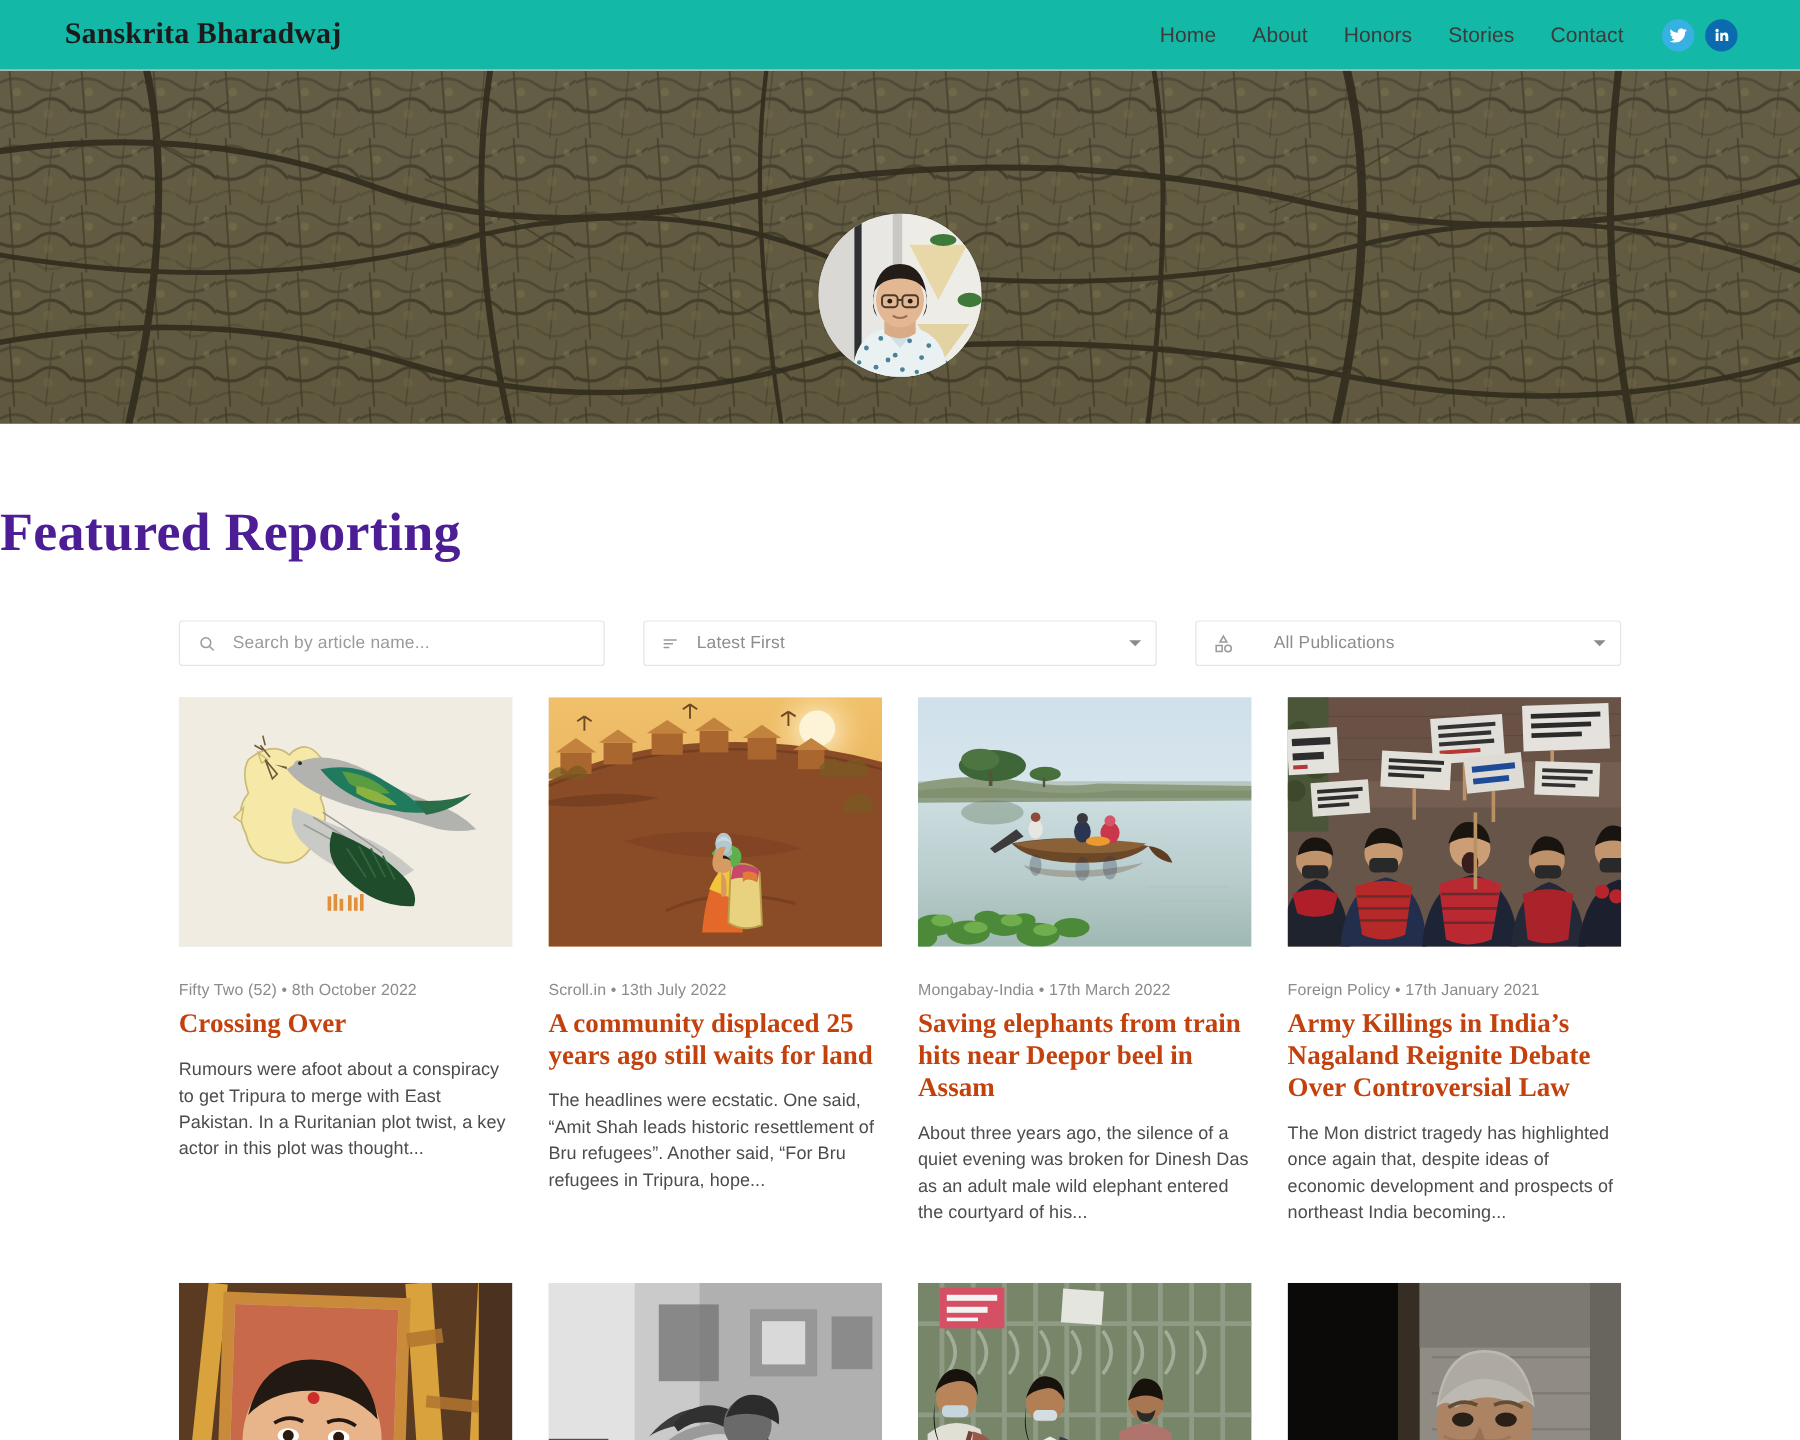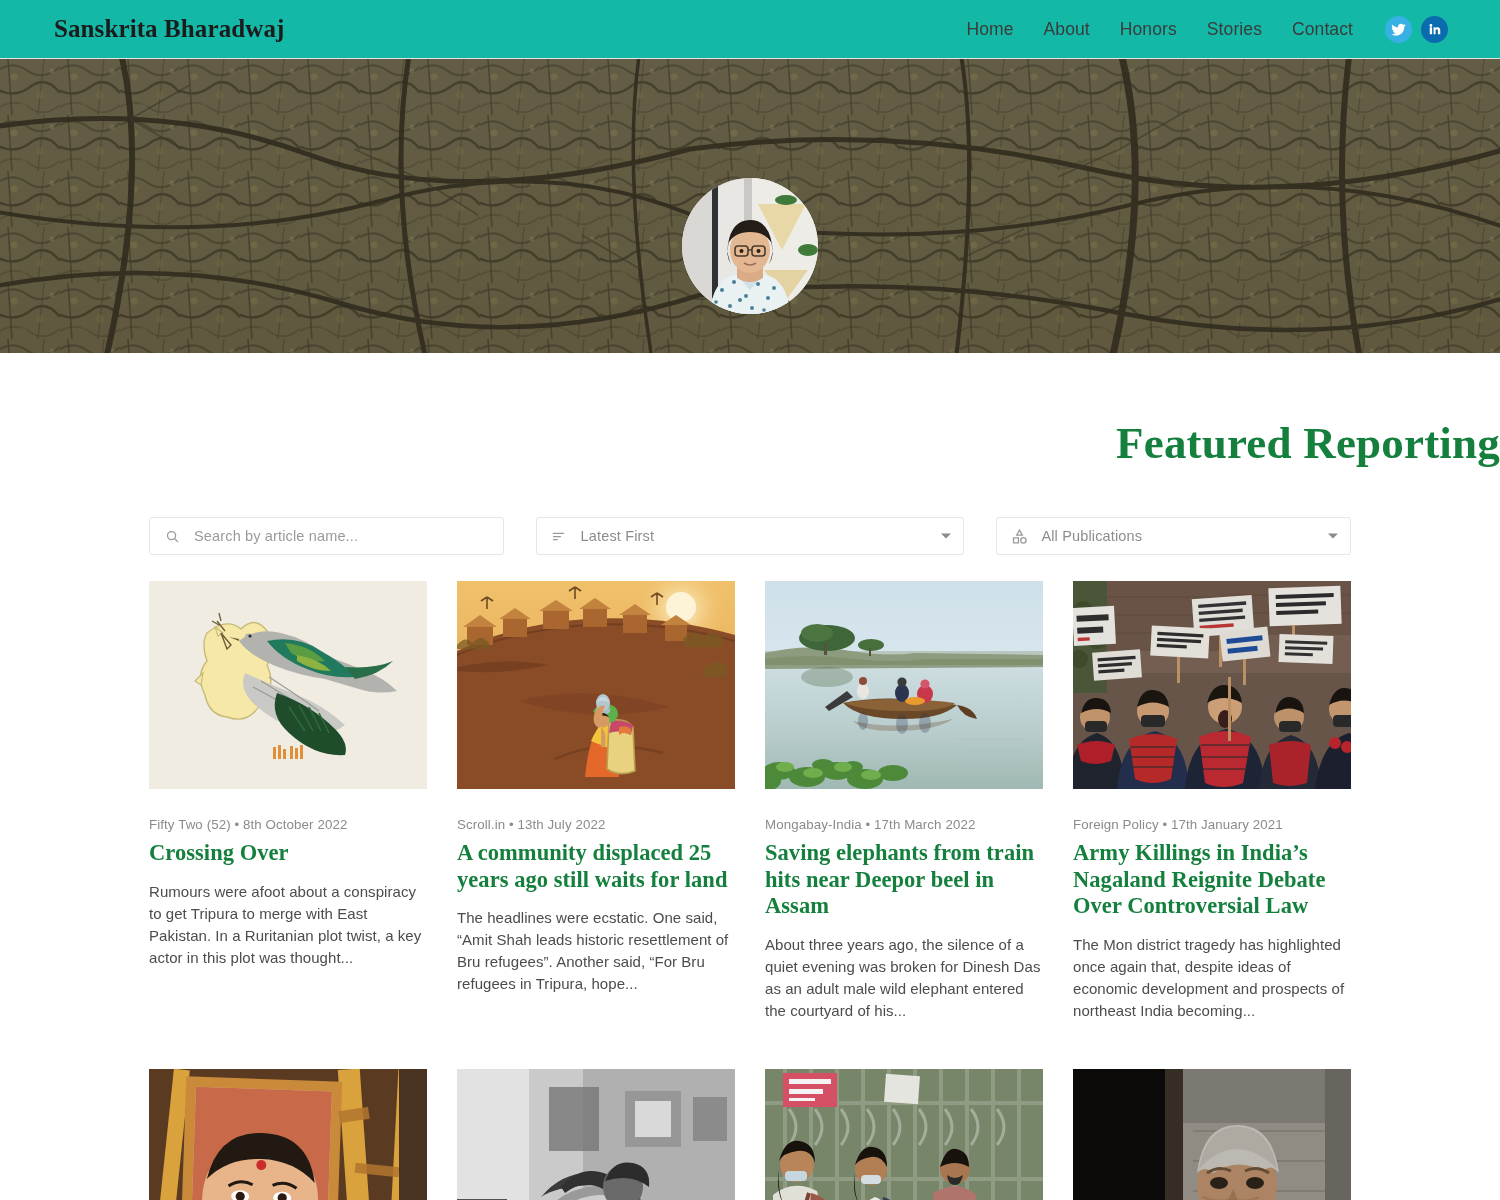--- a/index.html
+++ b/index.html
@@ -71,22 +71,22 @@
     box-shadow: 0 0 0 1px rgba(0,0,0,0.06);
   }
   .avatar-svg { width: 136px; height: 136px; display:block; }
 
   
   .main { width: 100%; background: #fff; padding-top: 0; }
   .section-title {
     font-family: "Liberation Serif", serif;
     font-weight: bold;
     font-size: 45px;
-    color: #15803d;
-    text-align: right;
+    color: #4c1d95;
+    text-align: left;
     letter-spacing: 0.2px;
     padding-top: 64px;
   }
 
   .controls {
     display: flex;
     gap: 32px;
     width: 1202px;
     margin: 48px auto 0;
   }
@@ -95,21 +95,21 @@
     border: 1px solid #e6e6e6;
     border-radius: 3px;
     background: #fff;
     display: flex;
     align-items: center;
     padding: 12px 12px;
     position: relative;
   }
   .ctl-search { width: 380px; }
   .ctl-sort   { width: 460px; }
-  .ctl-pub    { width: 380px; }
+  .ctl-pub    { width: 380px; gap: 20px; }
   .ctl-icon { width: 20px; height: 20px; display:flex; align-items:center; justify-content:center; flex: 0 0 auto; }
   .ctl-text {
     font-size: 14.5px;
     color: #8d8d8d;
     margin-left: 12px;
     letter-spacing: 0.15px;
     white-space: nowrap;
     overflow: hidden;
   }
   .ctl-input {
@@ -150,21 +150,21 @@
     color: #8b8b8b;
     margin-top: 27px;
     line-height: 1.28;
     letter-spacing: 0.1px;
   }
   .card-title {
     font-family: "Liberation Serif", serif;
     font-weight: bold;
     font-size: 22.5px;
     line-height: 1.18;
-    color: #15803d;
+    color: #c2410c;
     margin-top: 7px;
     letter-spacing: 0.05px;
   }
   .card-excerpt {
     font-size: 15px;
     line-height: 1.47;
     color: #4c4c4c;
     margin-top: 14px;
     letter-spacing: 0.05px;
   }

